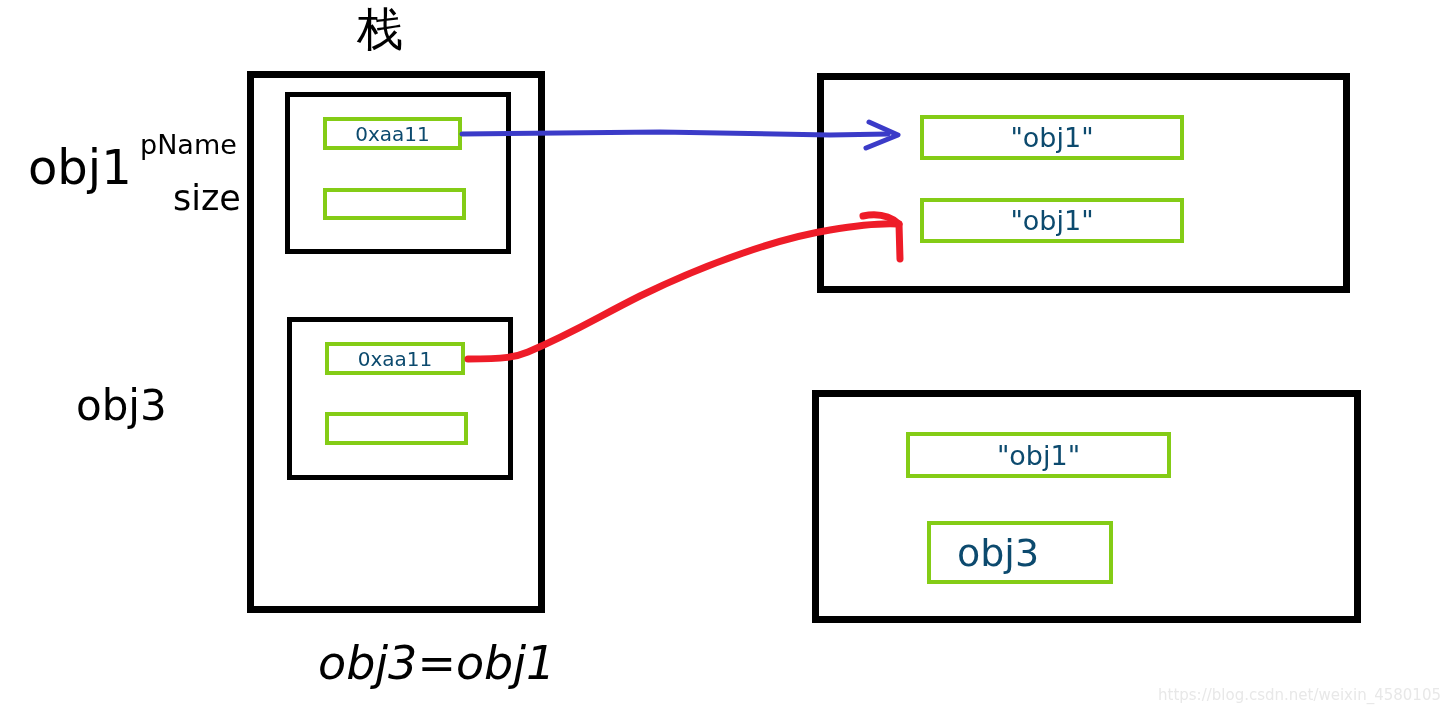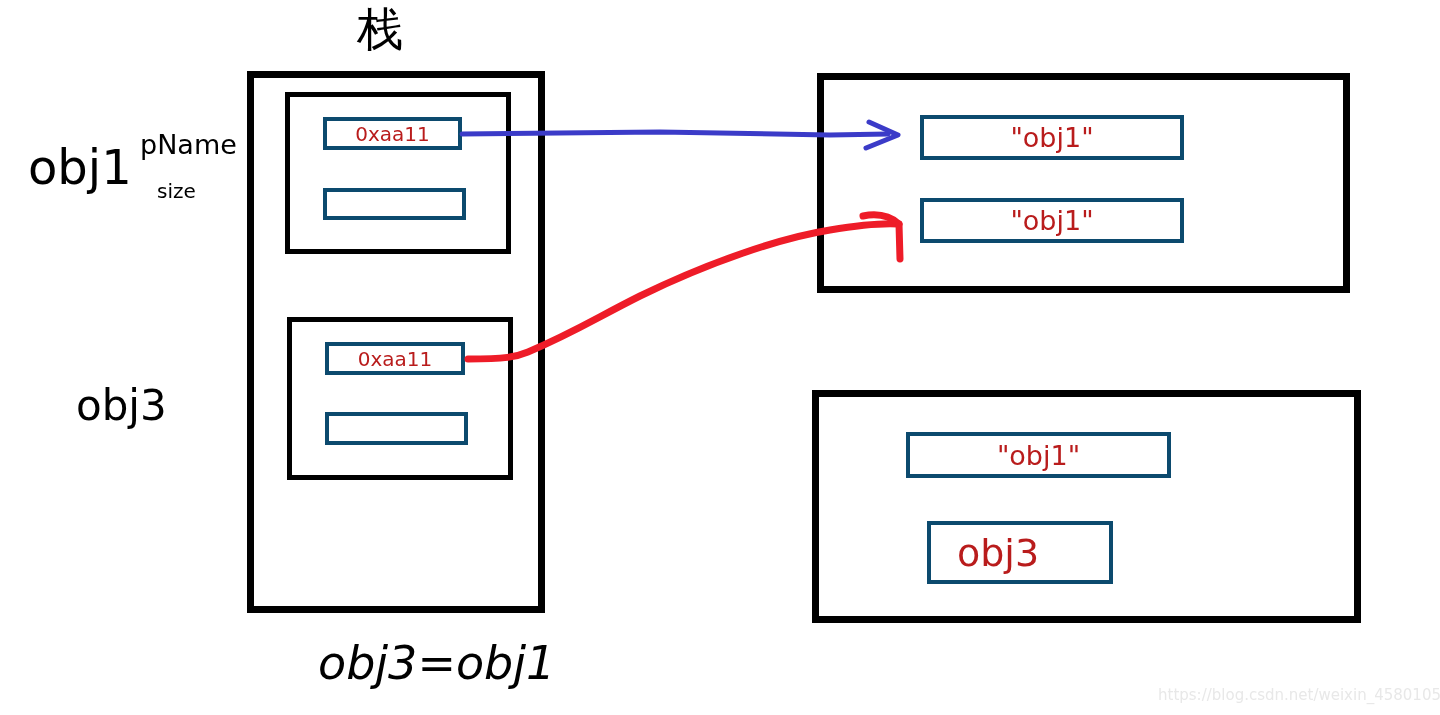--- a/index.html
+++ b/index.html
@@ -33,37 +33,37 @@
   
   .frame {
     position: absolute;
     border: 5px solid #000000;
     background: #ffffff;
     box-sizing: border-box;
   }
   
   .slot {
     position: absolute;
-    border: 4px solid #0c4a6e;
+    border: 4px solid #84cc16;
     background: #ffffff;
     box-sizing: border-box;
     display: flex;
     align-items: center;
     justify-content: center;
-    color: #b91c1c;
+    color: #0c4a6e;
     line-height: 1;
   }
   
   .t-stack-title   { font-size: 46px; left: 357px; top: 6px; }
   .t-heap-title    { font-size: 44px; left: 1246px; top: 120px; }
   .t-global-title  { font-size: 44px; left: 1190px; top: 495px; }
   .t-obj1          { font-size: 48px; left: 28px;  top: 143px; }
   .t-obj3          { font-size: 42px; left: 76px;  top: 385px; }
   .t-pname         { font-size: 27px; left: 140px; top: 120px; margin-top: 11px; }
-  .t-size          { font-size: 20px; left: 157px; top: 181px; text-align: right; }
+  .t-size          { font-size: 35px; left: 173px; top: 181px; text-align: right; }
   .t-caption       { font-size: 46px; left: 318px; top: 640px; font-style: italic; }
 
   .addr-text   { font-size: 20px; }
   .val-text    { font-size: 27px; }
   .global-obj3 { font-size: 38px; justify-content: flex-start; padding-left: 26px; }
 
   .watermark {
     position: absolute;
     left: 1158px;
     top: 686px;

